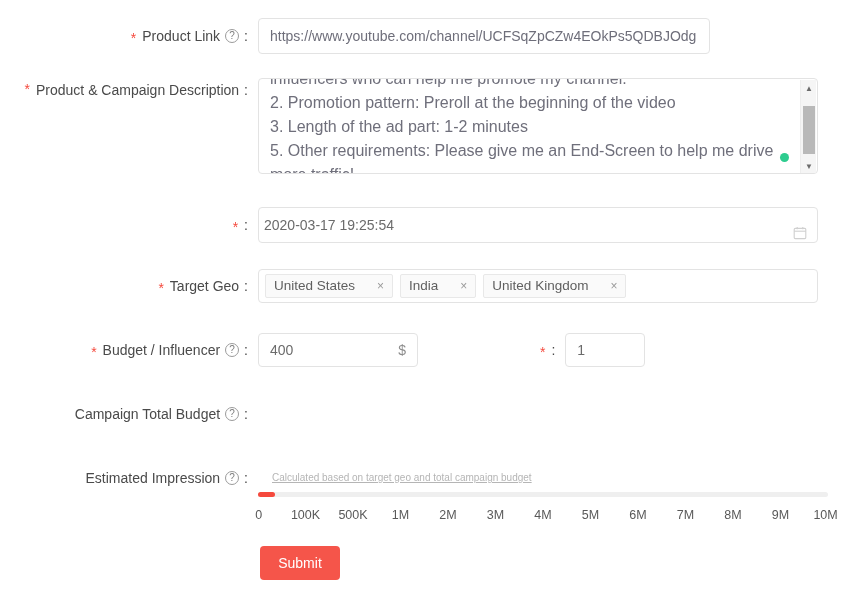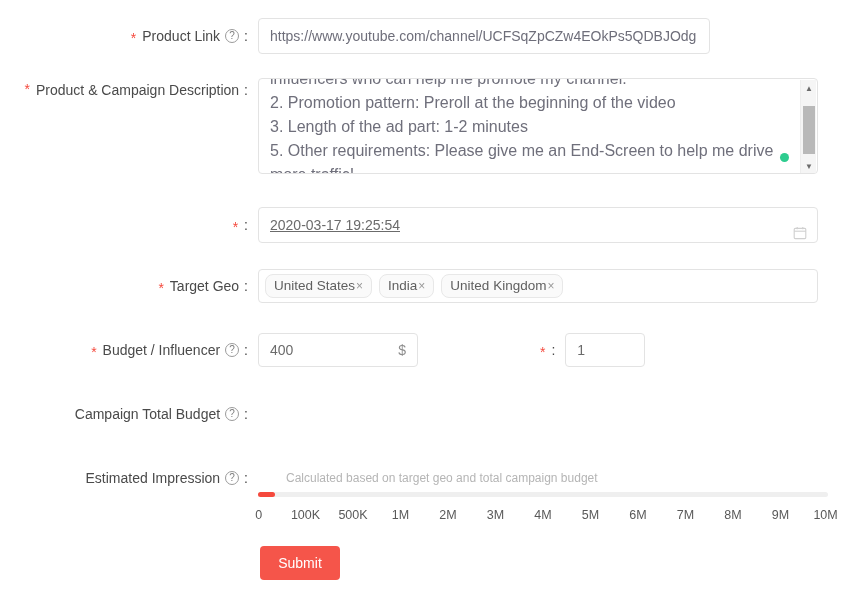--- a/index.html
+++ b/index.html
@@ -111,45 +111,44 @@
     border-radius: 50%;
     background: #2ecc8f;
   }
 
   
   #row-date { left: 0; top: 207px; width: 865px; }
   #row-date .label { width: 248px; height: 36px; }
   #date-input {
     position: relative;
     width: 560px; height: 36px; margin-left: 10px;
-    padding: 0 30px 0 11px; line-height: 34px;
+    padding: 0 30px 0 5px; line-height: 34px;
     color: #6b6b6b;
-    text-decoration: underline;
   }
   .cal-icon {
     position: absolute; right: 10px; top: 50%;
     transform: translateY(-50%);
     width: 14px; height: 14px;
     color: #d0d0d0;
   }
 
   
   #row-geo { left: 0; top: 269px; width: 865px; }
   #row-geo .label { width: 248px; height: 34px; }
   #geo-box {
     width: 560px; min-height: 34px; margin-left: 10px;
     padding: 4px 6px;
     display: flex; align-items: center; gap: 7px;
     flex-wrap: wrap;
   }
   .tag {
-    display: inline-flex; align-items: center; gap: 1px;
+    display: inline-flex; align-items: center; gap: 22px;
     background: #fafafa;
     border: 1px solid #e8e8e8;
-    border-radius: 8px;
+    border-radius: 2px;
     padding: 2px 8px;
     font-size: 13.5px;
     color: #5f5f5f;
     height: 24px;
     line-height: 20px;
   }
   .tag-x { color: #9a9a9a; font-size: 12px; cursor: pointer; }
 
   
   #row-budget { left: 0; top: 333px; width: 865px; }
@@ -180,23 +179,24 @@
     padding: 0 11px; line-height: 32px;
     background: #f5f5f5;
     color: #bdbdbd;
     border-color: #e8e8e8;
   }
 
   
   #row-imp { left: 0; top: 466px; width: 865px; gap: 14px; }
   #row-imp .label { width: 248px; height: 24px; }
   #imp-hint {
-    margin-left: 24px;
-    font-size: 12px; color: #b5b5b5;
+    margin-left: 10px;
+    font-size: 10px; color: #b5b5b5;
     line-height: 24px;
+    text-decoration: underline;
   }
 
   
   #slider-wrap { position: absolute; left: 258px; top: 492px; width: 570px; }
   .track {
     position: relative;
     width: 570px; height: 5px;
     background: #efefef;
     border-radius: 3px;
   }

